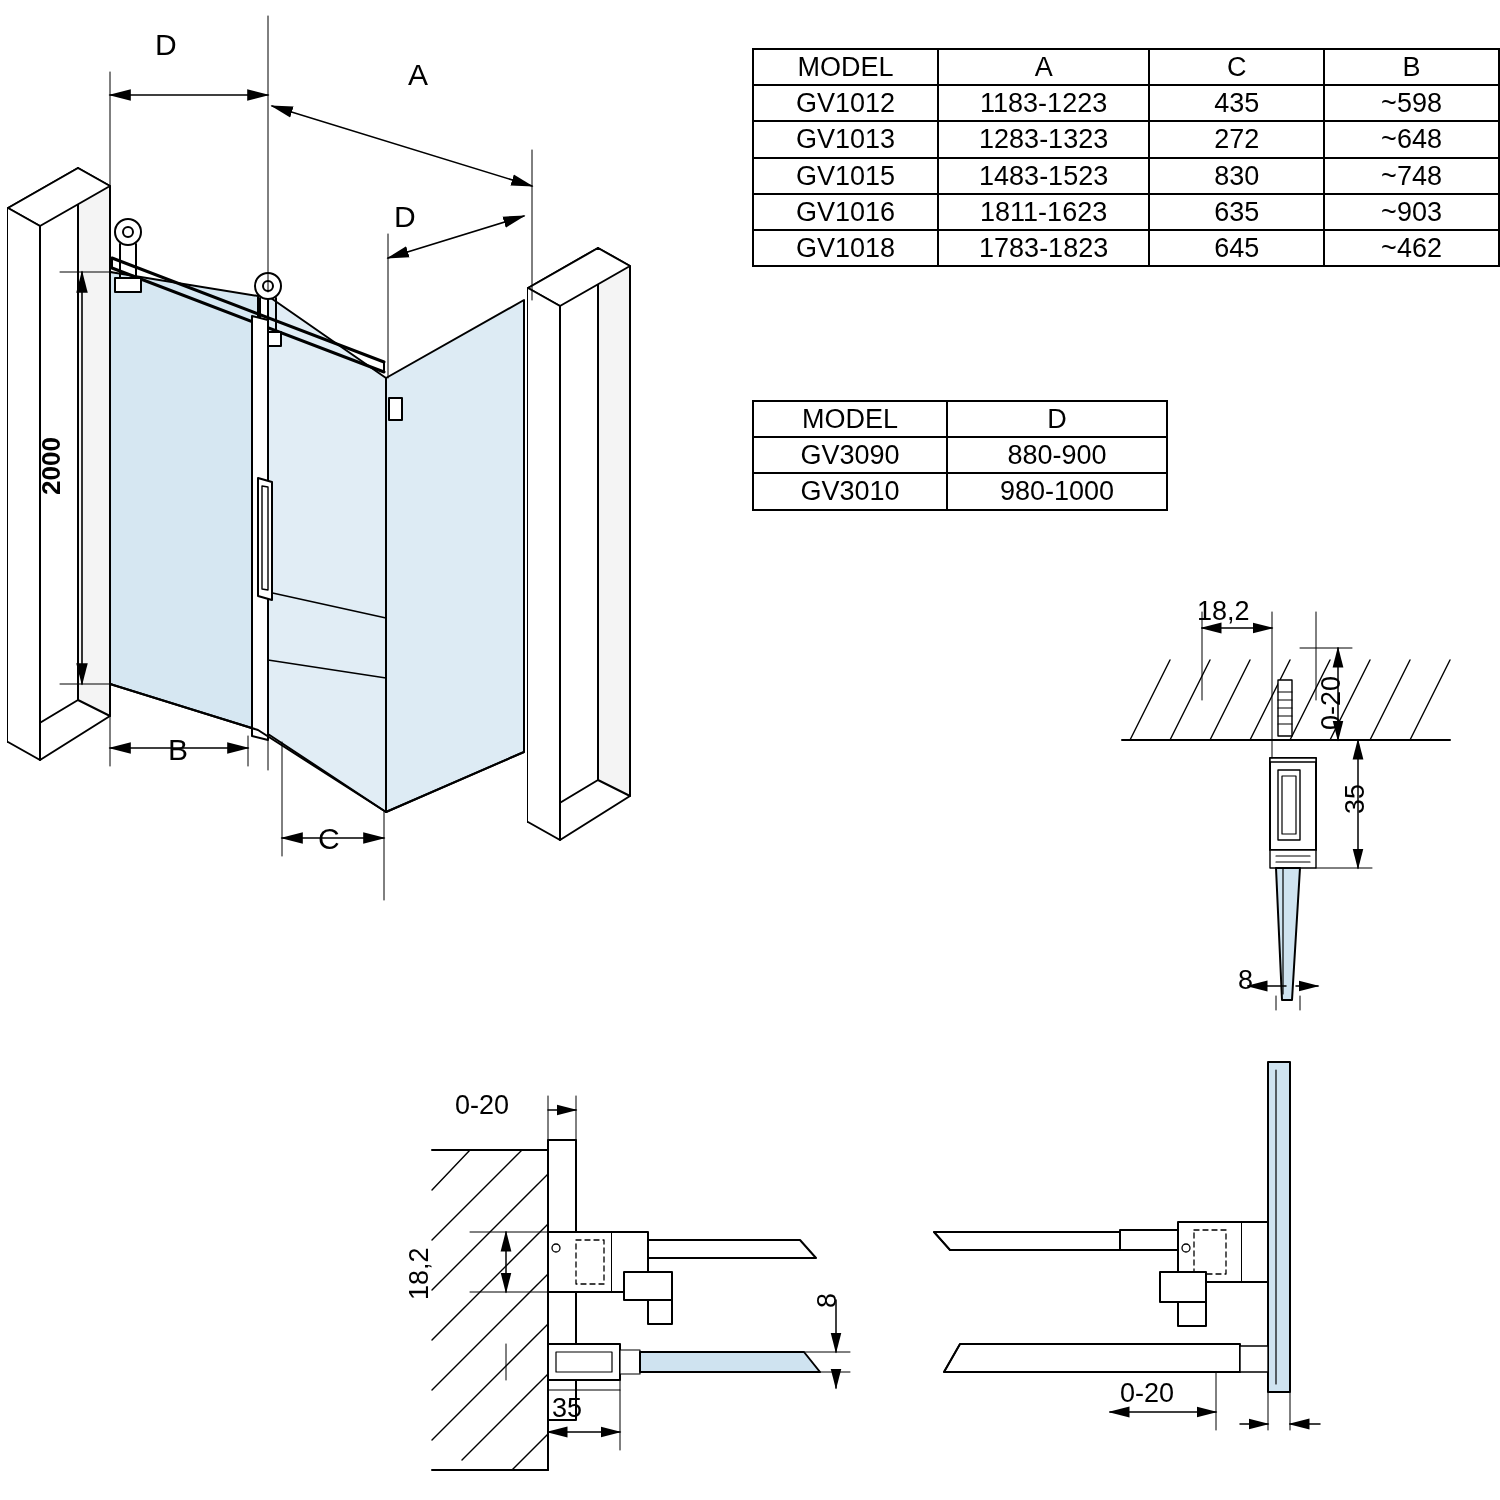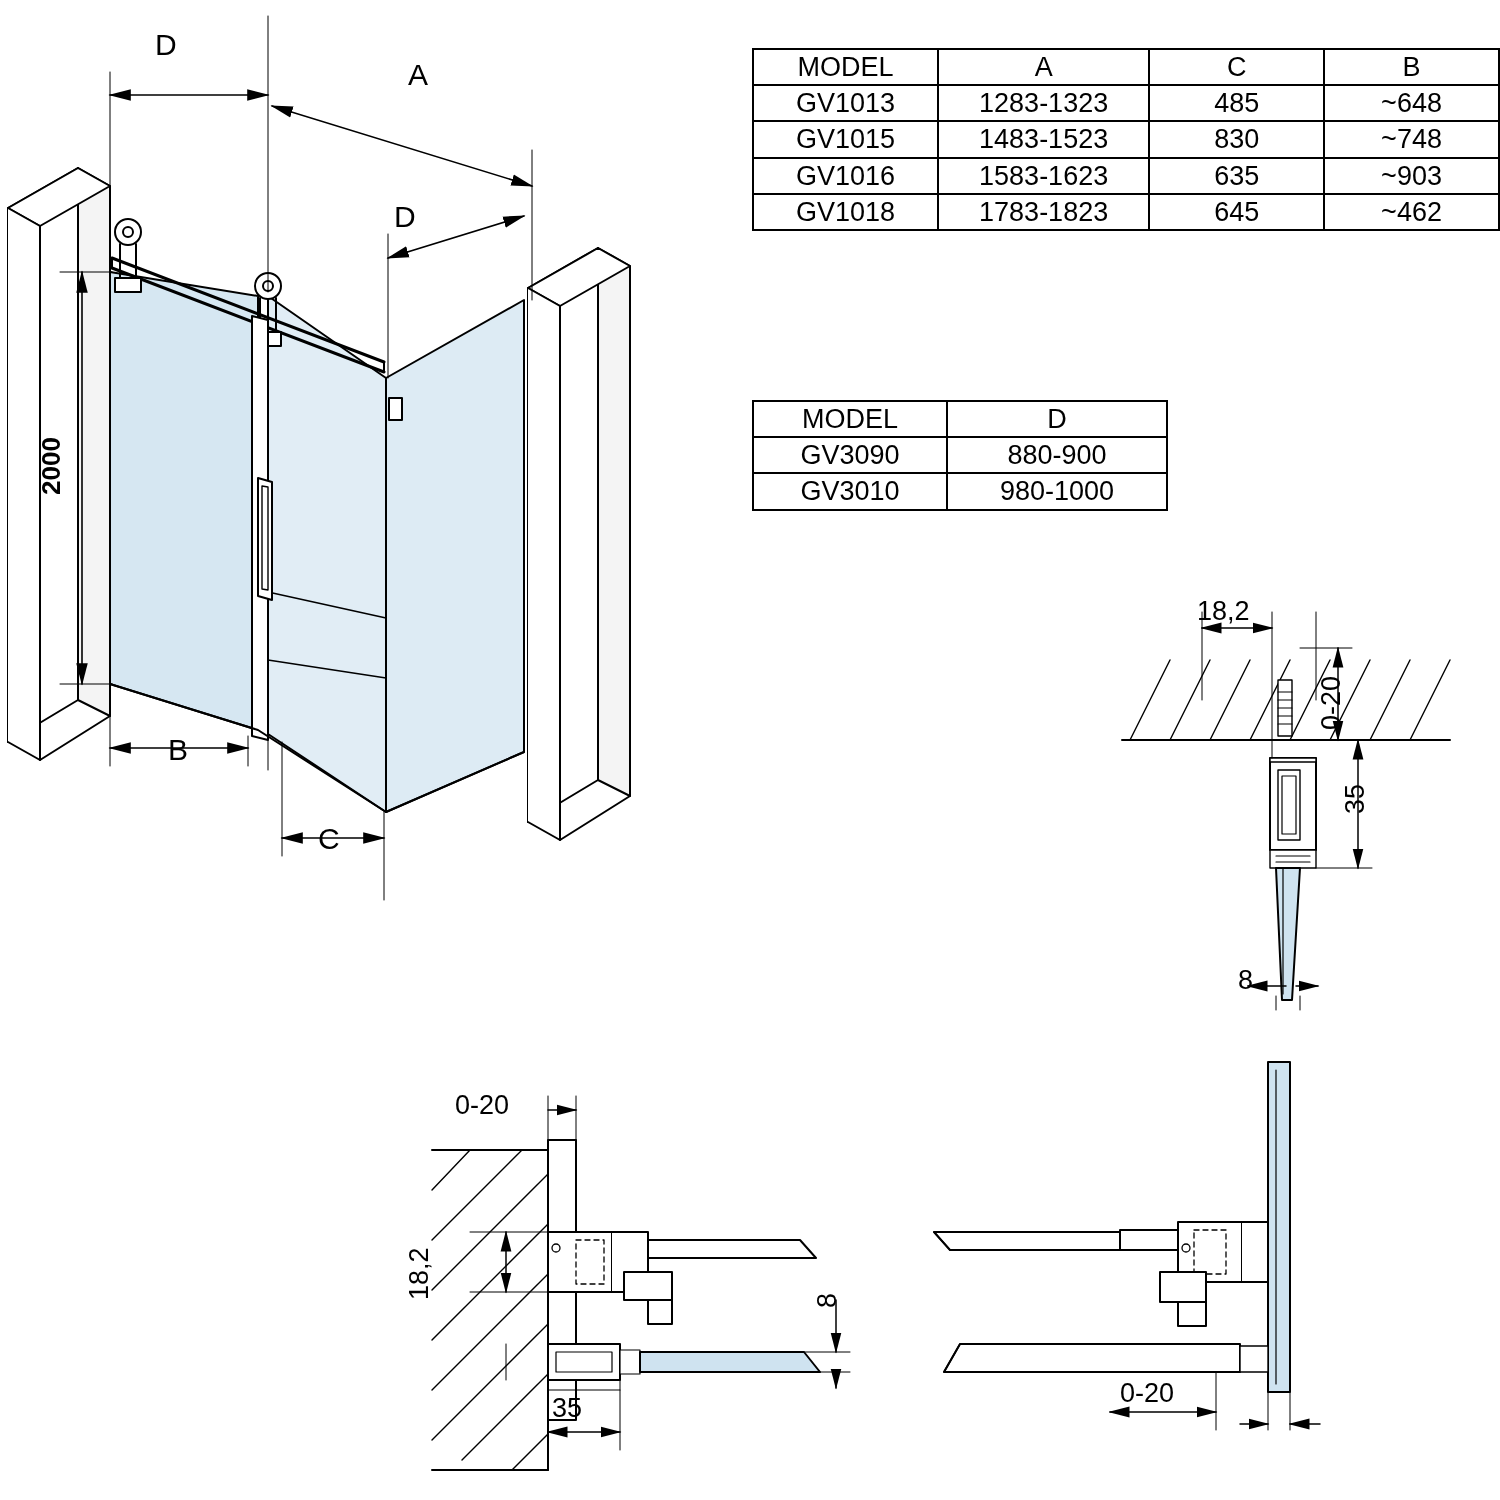--- a/index.html
+++ b/index.html
@@ -289,34 +289,40 @@
     <thead>
       <tr>
         <th>MODEL</th>
         <th>A</th>
         <th>C</th>
         <th>B</th>
       </tr>
     </thead>
     <tbody>
       <tr>
+        <td>GV1012</td>
+        <td>1183-1223</td>
+        <td>435</td>
+        <td>~598</td>
+      </tr>
+      <tr>
         <td>GV1013</td>
         <td>1283-1323</td>
-        <td>485</td>
+        <td>272</td>
         <td>~648</td>
       </tr>
       <tr>
         <td>GV1015</td>
         <td>1483-1523</td>
         <td>830</td>
         <td>~748</td>
       </tr>
       <tr>
         <td>GV1016</td>
-        <td>1583-1623</td>
+        <td>1811-1623</td>
         <td>635</td>
         <td>~903</td>
       </tr>
       <tr>
         <td>GV1018</td>
         <td>1783-1823</td>
         <td>645</td>
         <td>~462</td>
       </tr>
     </tbody>

